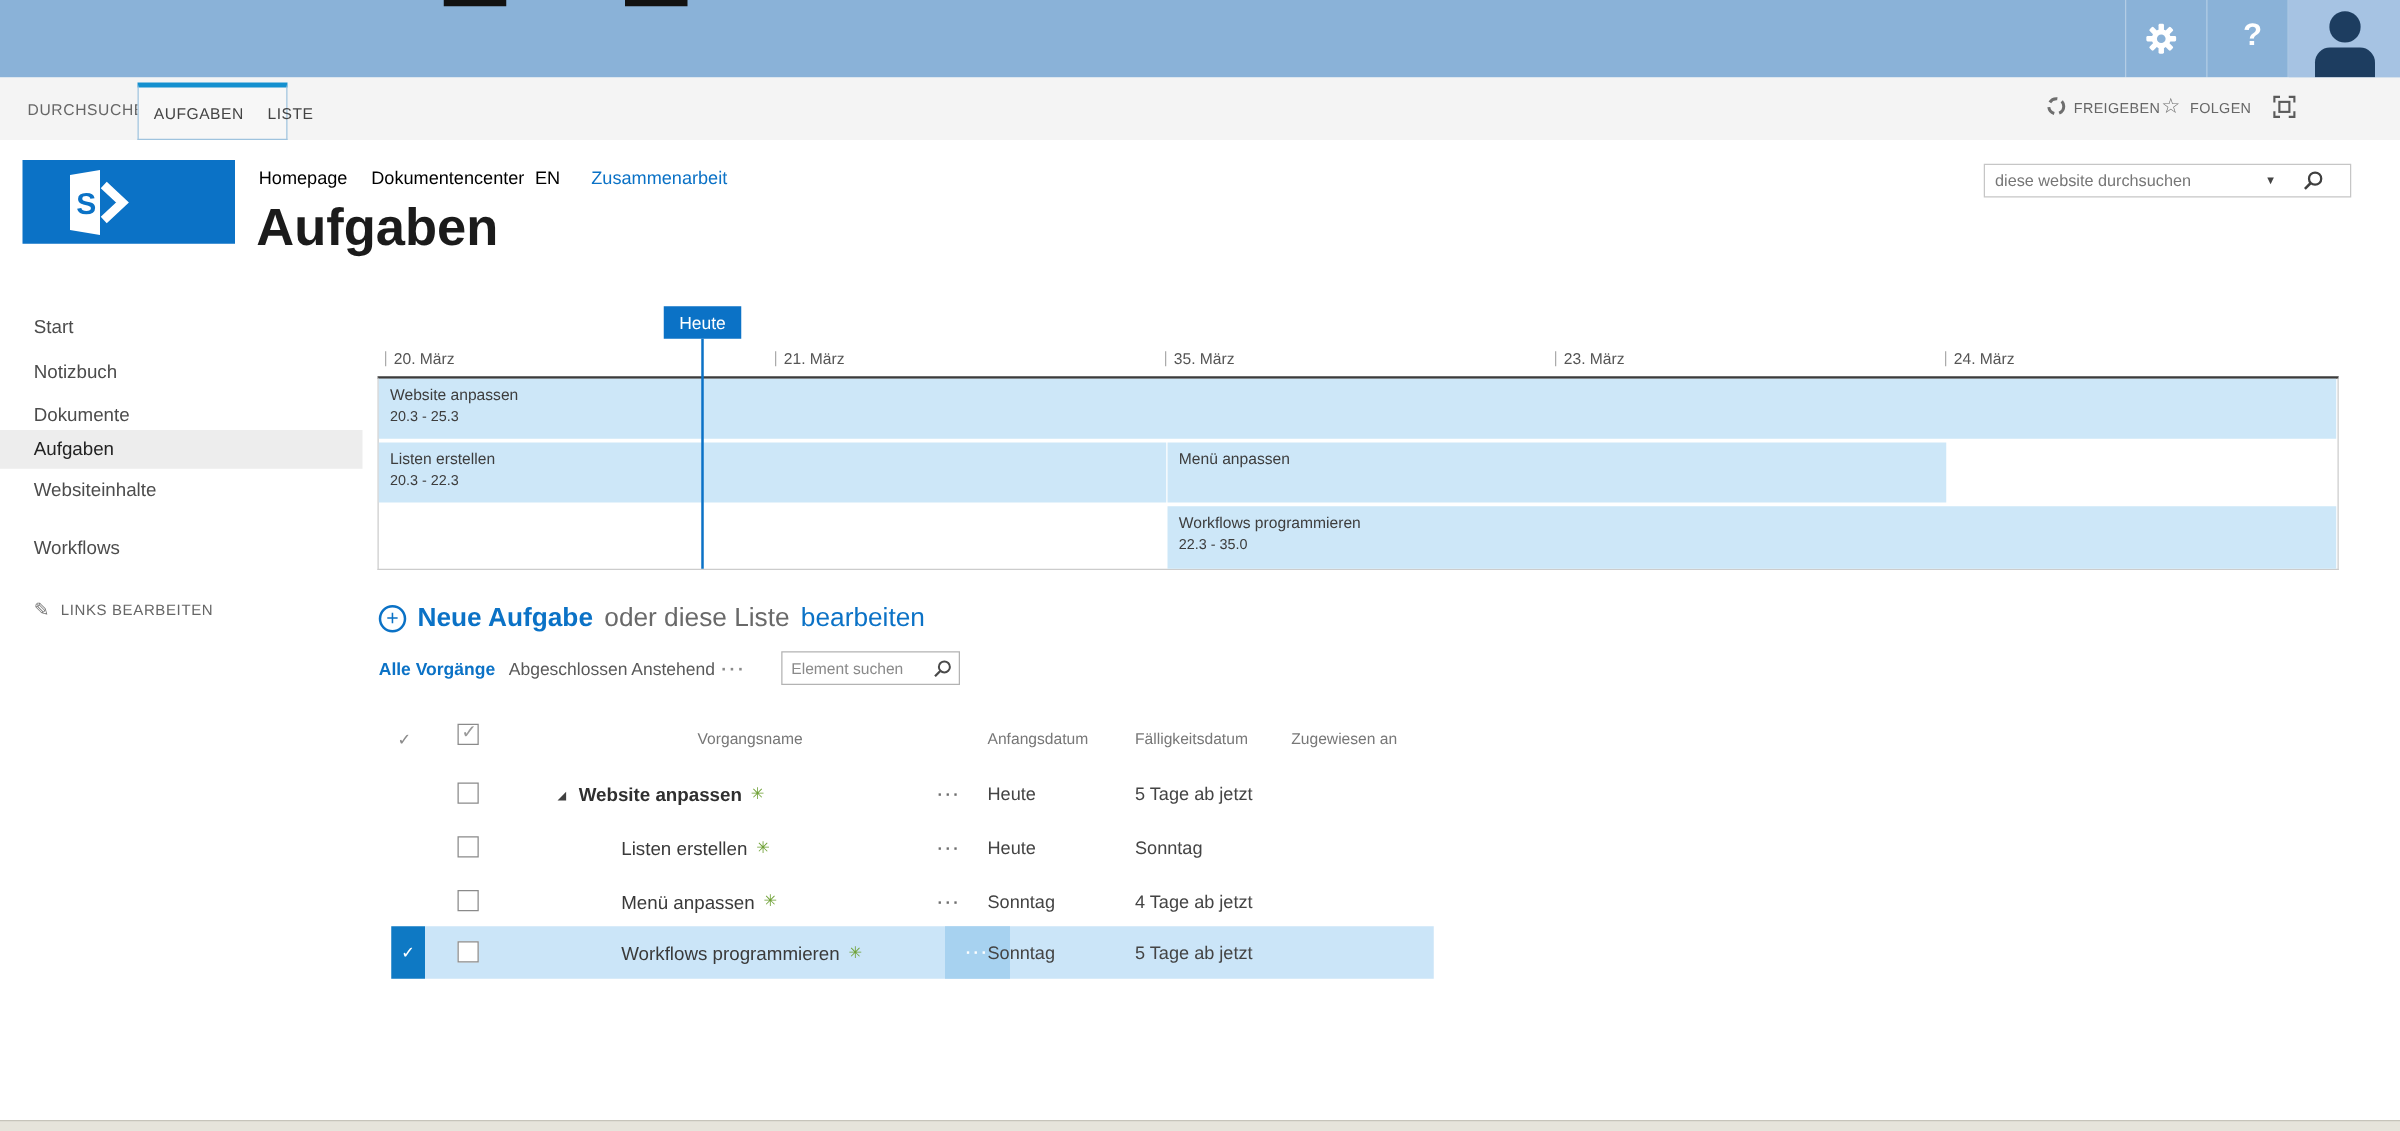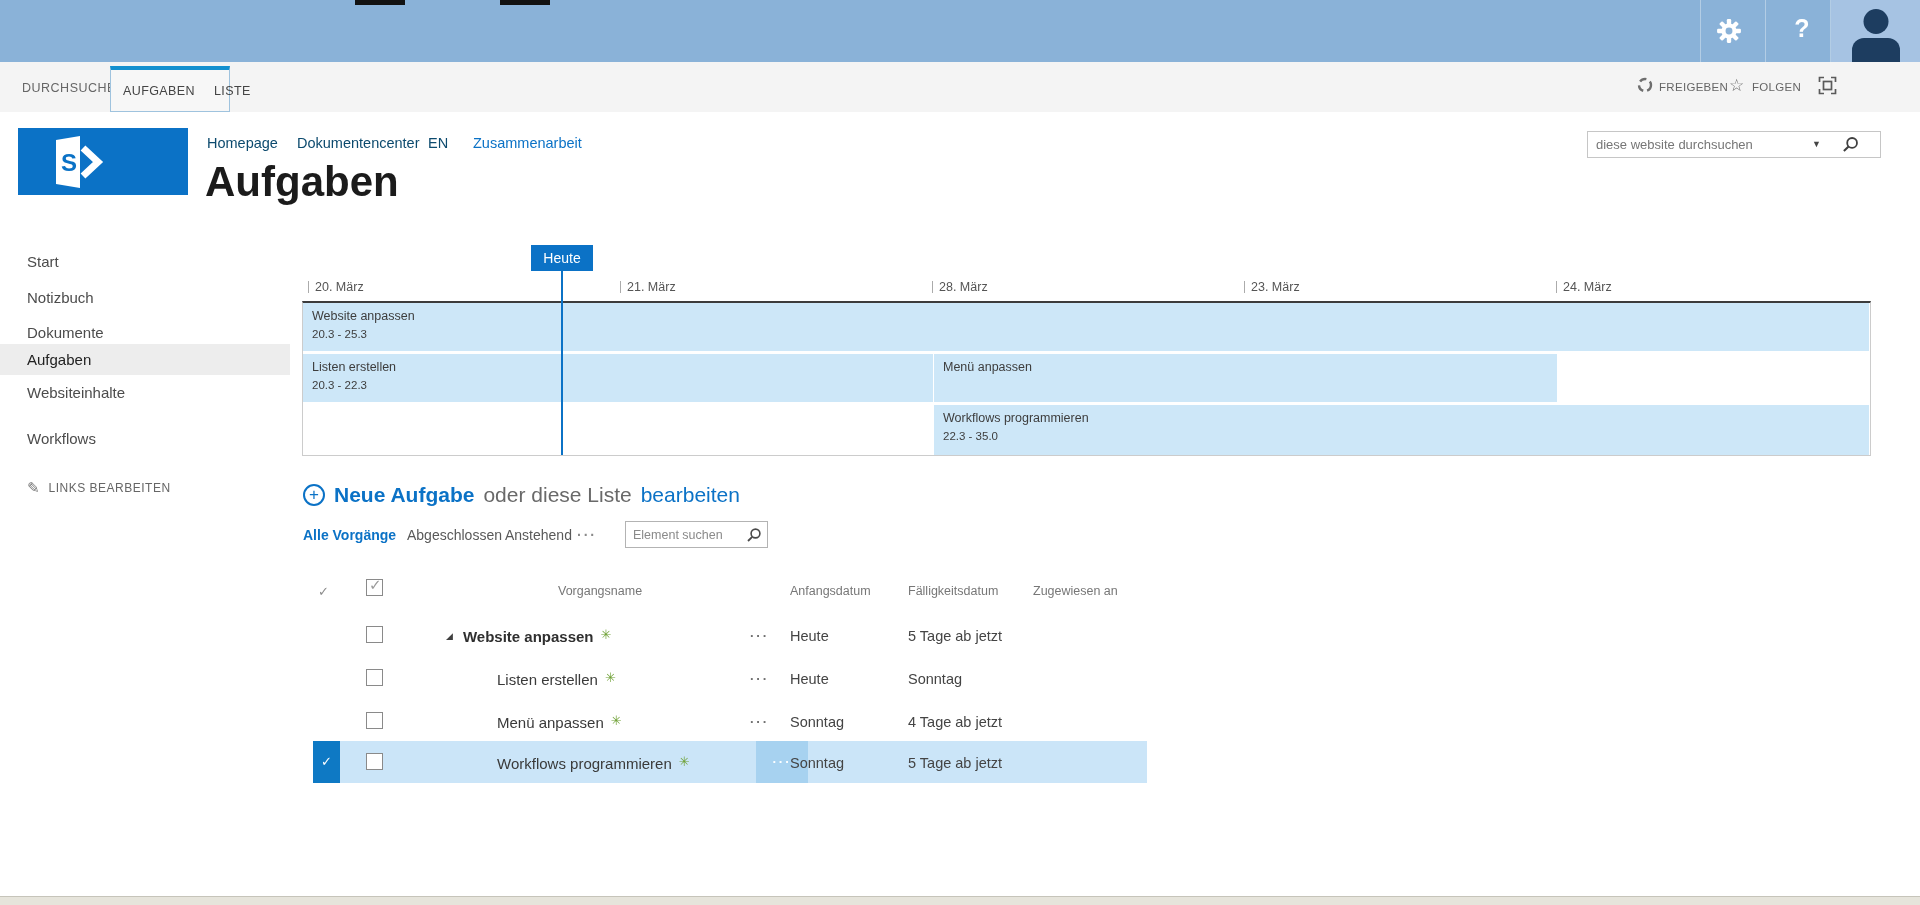--- a/index.html
+++ b/index.html
@@ -21,21 +21,21 @@
   .ribbon { position: absolute; left: 0; top: 62px; width: 1920px; height: 50px; background: #f4f4f4; }
   .rtab { position: absolute; top: 19px; font-size: 12.5px; color: #666; letter-spacing: .5px; cursor: pointer; }
   .tabbox { position: absolute; left: 110px; top: 4px; width: 120px; height: 46px; background: #f7f7f7; border: 1px solid #9fc3de; border-top: 4px solid #1490cf; display: flex; align-items: center; gap: 19px; padding-left: 12px; }
   .tabbox span { font-size: 12.5px; color: #444; letter-spacing: .4px; cursor: pointer; }
   .ract { position: absolute; top: 19px; font-size: 11.5px; color: #666; letter-spacing: .3px; cursor: pointer; }
   .ricon { position: absolute; cursor: pointer; }
   .star { position: absolute; left: 1729px; top: 13px; font-size: 17px; color: #6e6e6e; cursor: pointer; }
 
   
   .logo { position: absolute; left: 18px; top: 128px; width: 170px; height: 67px; background: #0b72c6; cursor: pointer; }
-  .navlink { position: absolute; top: 135px; font-size: 14.5px; color: #0c4a6e; cursor: pointer; }
+  .navlink { position: absolute; top: 135px; font-size: 14.5px; color: #000000; cursor: pointer; }
   .navlink.active { color: #0b72c6; font-weight: normal; }
   .pagetitle { position: absolute; left: 205px; top: 158px; font-size: 42px; color: #1b1b1b; }
   .sitesearch { position: absolute; left: 1587px; top: 131px; width: 294px; height: 27px; border: 1px solid #c6c6c6; background: #fff; }
   .sitesearch input { position: absolute; left: 8px; top: 3px; width: 210px; height: 19px; border: none; outline: none; font-size: 13px; color: #555; font-family: "Liberation Sans", "DejaVu Sans", sans-serif; background: transparent; }
   .sitesearch input::placeholder { color: #767676; opacity: 1; }
   .ssarrow { position: absolute; left: 224px; top: 7px; font-size: 9px; color: #444; cursor: pointer; }
   .ssmag { position: absolute; left: 254px; top: 4px; cursor: pointer; }
 
   
   .sideitem { position: absolute; left: 0; width: 290px; padding-left: 27px; font-size: 15px; color: #4c4c4c; height: 20px; line-height: 20px; cursor: pointer; }
@@ -175,21 +175,21 @@
   <div class="editlinks">
     <span class="pen">✎</span>
     <span class="lbl">LINKS BEARBEITEN</span>
   </div>
 
   <div class="tl-badge">Heute</div>
   <div class="tl-vline"></div>
 
   <div class="tl-date" style="left:308px;"><span class="tick"></span><span>20. März</span></div>
   <div class="tl-date" style="left:620px;"><span class="tick"></span><span>21. März</span></div>
-  <div class="tl-date" style="left:932px;"><span class="tick"></span><span>28. März</span></div>
+  <div class="tl-date" style="left:932px;"><span class="tick"></span><span>35. März</span></div>
   <div class="tl-date" style="left:1244px;"><span class="tick"></span><span>23. März</span></div>
   <div class="tl-date" style="left:1556px;"><span class="tick"></span><span>24. März</span></div>
 
   <div class="tl-box">
     <div class="tl-bar" style="left:0;top:0;width:1566px;height:48px;">
       <span class="bname">Website anpassen</span>
       <span class="brange">20.3 - 25.3</span>
     </div>
     <div class="tl-bar" style="left:0;top:51px;width:630px;height:48px;">
       <span class="bname">Listen erstellen</span>

